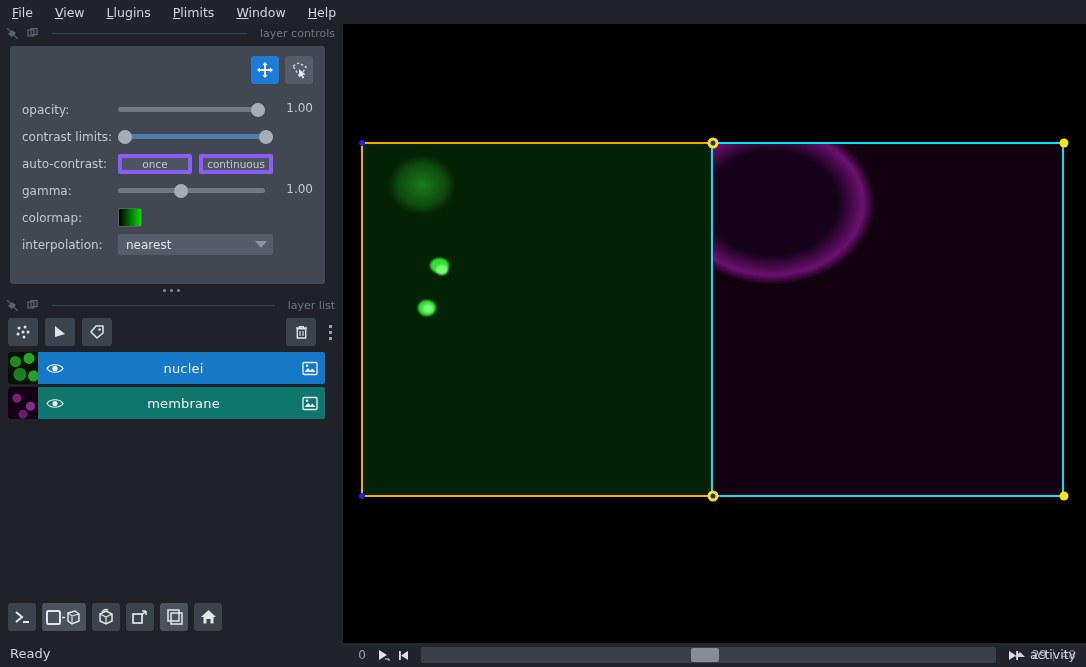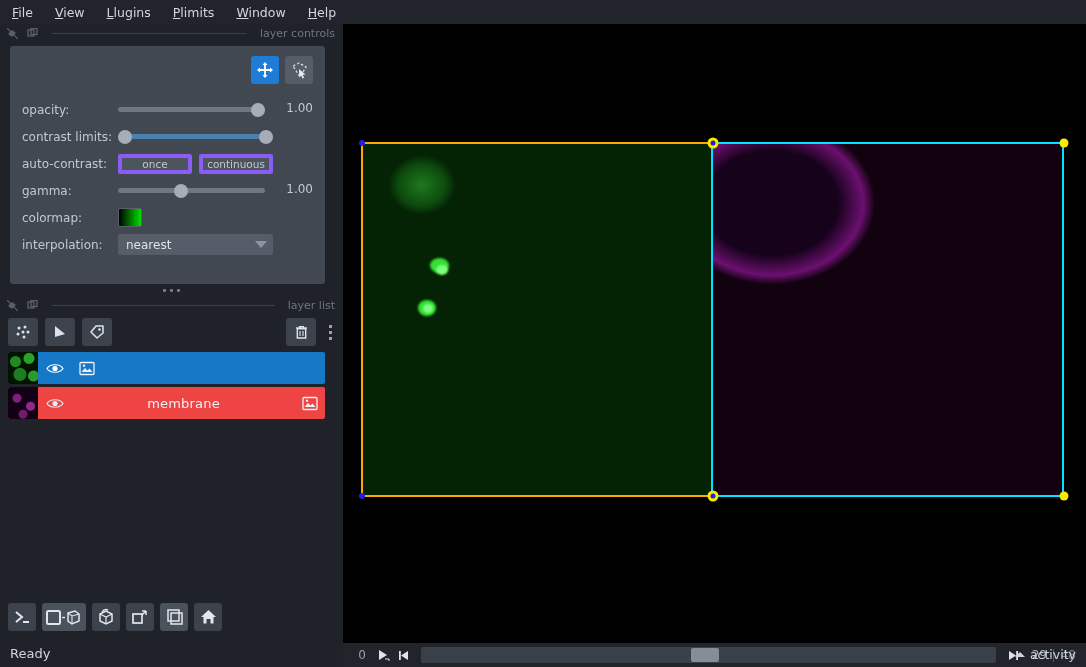--- a/index.html
+++ b/index.html
@@ -206,21 +206,21 @@
     align-items: center; gap: 3px;
     margin-right: 6px;
   }
   .vdots i { width: 3px; height: 3px; background: #9aa1ab; display:block; }
 
   .layer-row {
     display: flex;
     align-items: center;
     height: 32px;
     margin: 0 18px 3px 8px;
-    background: #ef4444;
+    background: #0f766e;
     border-radius: 2px;
     overflow: hidden;
   }
   .layer-row.selected { background: #1579c8; }
   .layer-thumb {
     width: 30px; height: 32px;
     flex: none;
     background: #000;
   }
   .thumb-green  { background: radial-gradient(circle at 25% 30%, #1f8a1f 5px, transparent 6px), radial-gradient(circle at 70% 20%, #27a327 5px, transparent 6px), radial-gradient(circle at 40% 70%, #1e7d1e 6px, transparent 7px), radial-gradient(circle at 85% 75%, #2a9c2a 5px, transparent 6px), #001400; }
@@ -558,20 +558,21 @@
     </div>
 
     <div class="layer-row selected">
       <div class="layer-thumb thumb-green"></div>
       <div class="eye">
         <svg width="18" height="13" viewBox="0 0 18 13">
           <path d="M1 6.5 C4 1.5 14 1.5 17 6.5 C14 11.5 4 11.5 1 6.5 Z" fill="none" stroke="#ffffff" stroke-width="1.2"></path>
           <circle cx="9" cy="6.5" r="2.6" fill="#ffffff"></circle>
         </svg>
       </div>
+      <div class="layer-name">nuclei</div>
       <div class="layer-type">
         <svg width="16" height="15" viewBox="0 0 16 15">
           <rect x="1" y="1.5" width="14" height="12" fill="none" stroke="#eef1f5" stroke-width="1.3" rx="1"></rect>
           <path d="M2.5 11 L6 7 L8.5 9.5 L10.5 7.5 L13.5 11 Z" fill="#eef1f5"></path>
           <circle cx="5" cy="4.8" r="1.2" fill="#eef1f5"></circle>
         </svg>
       </div>
     </div>
 
     <div class="layer-row">

